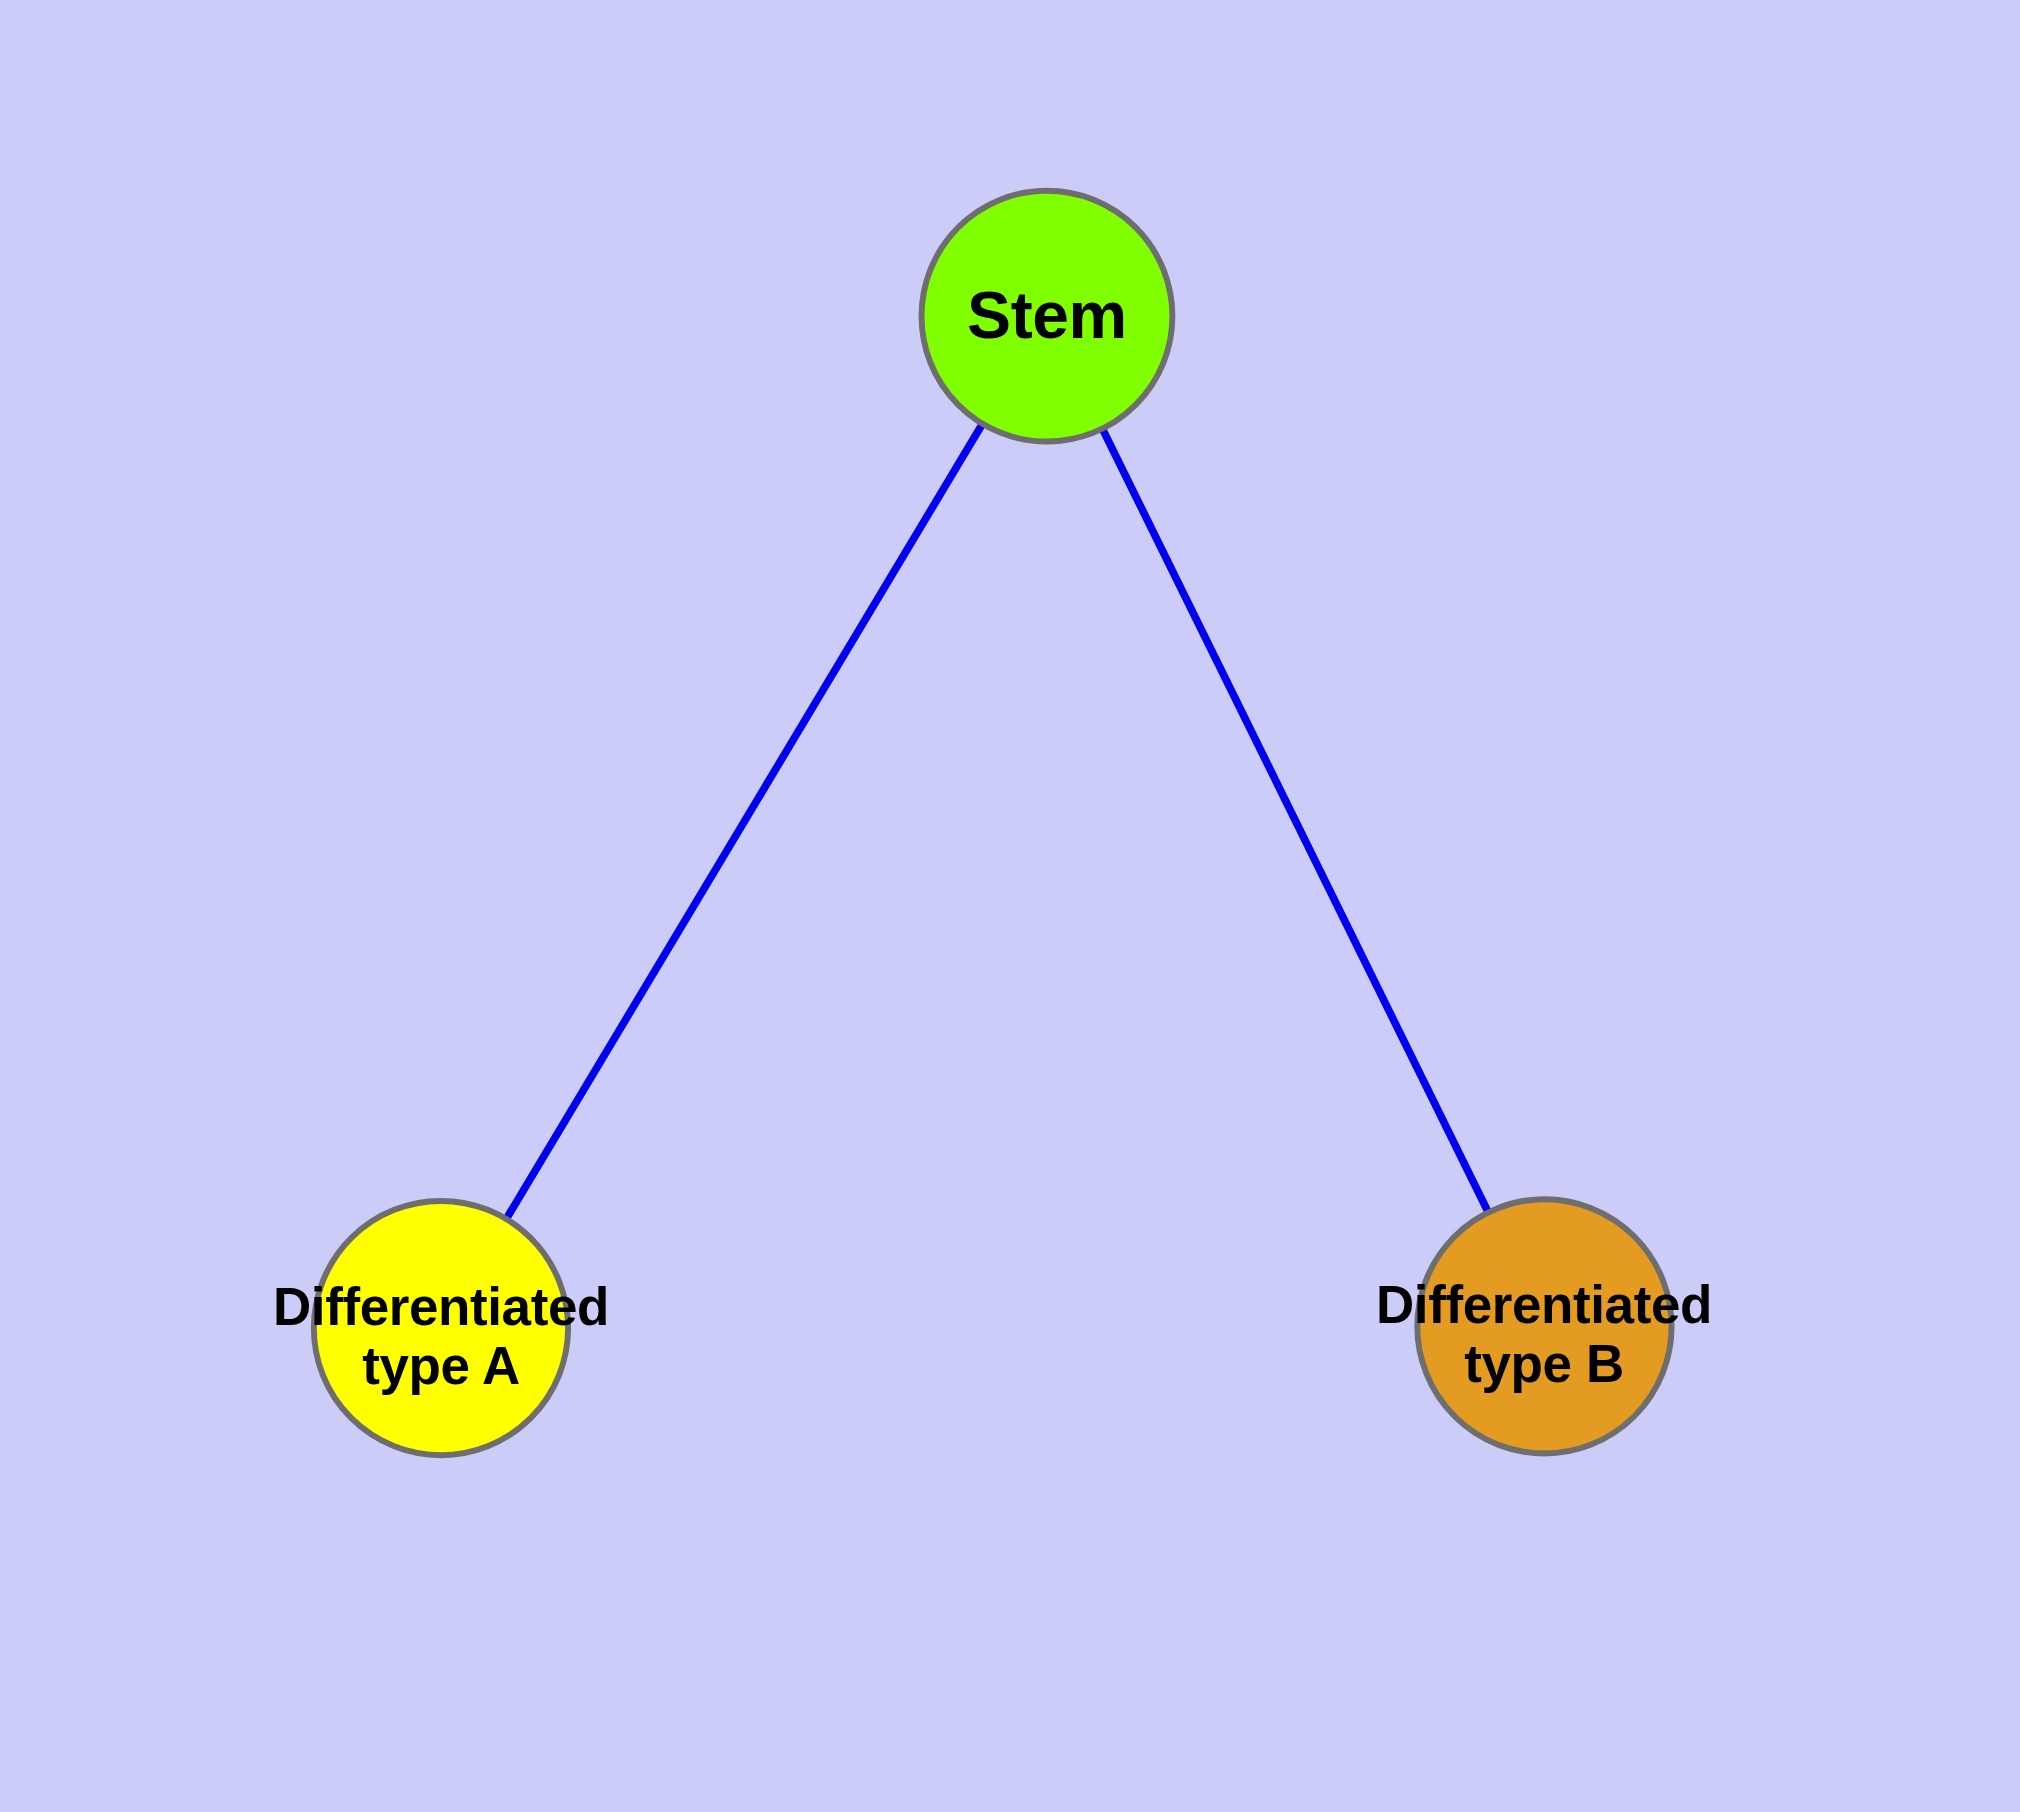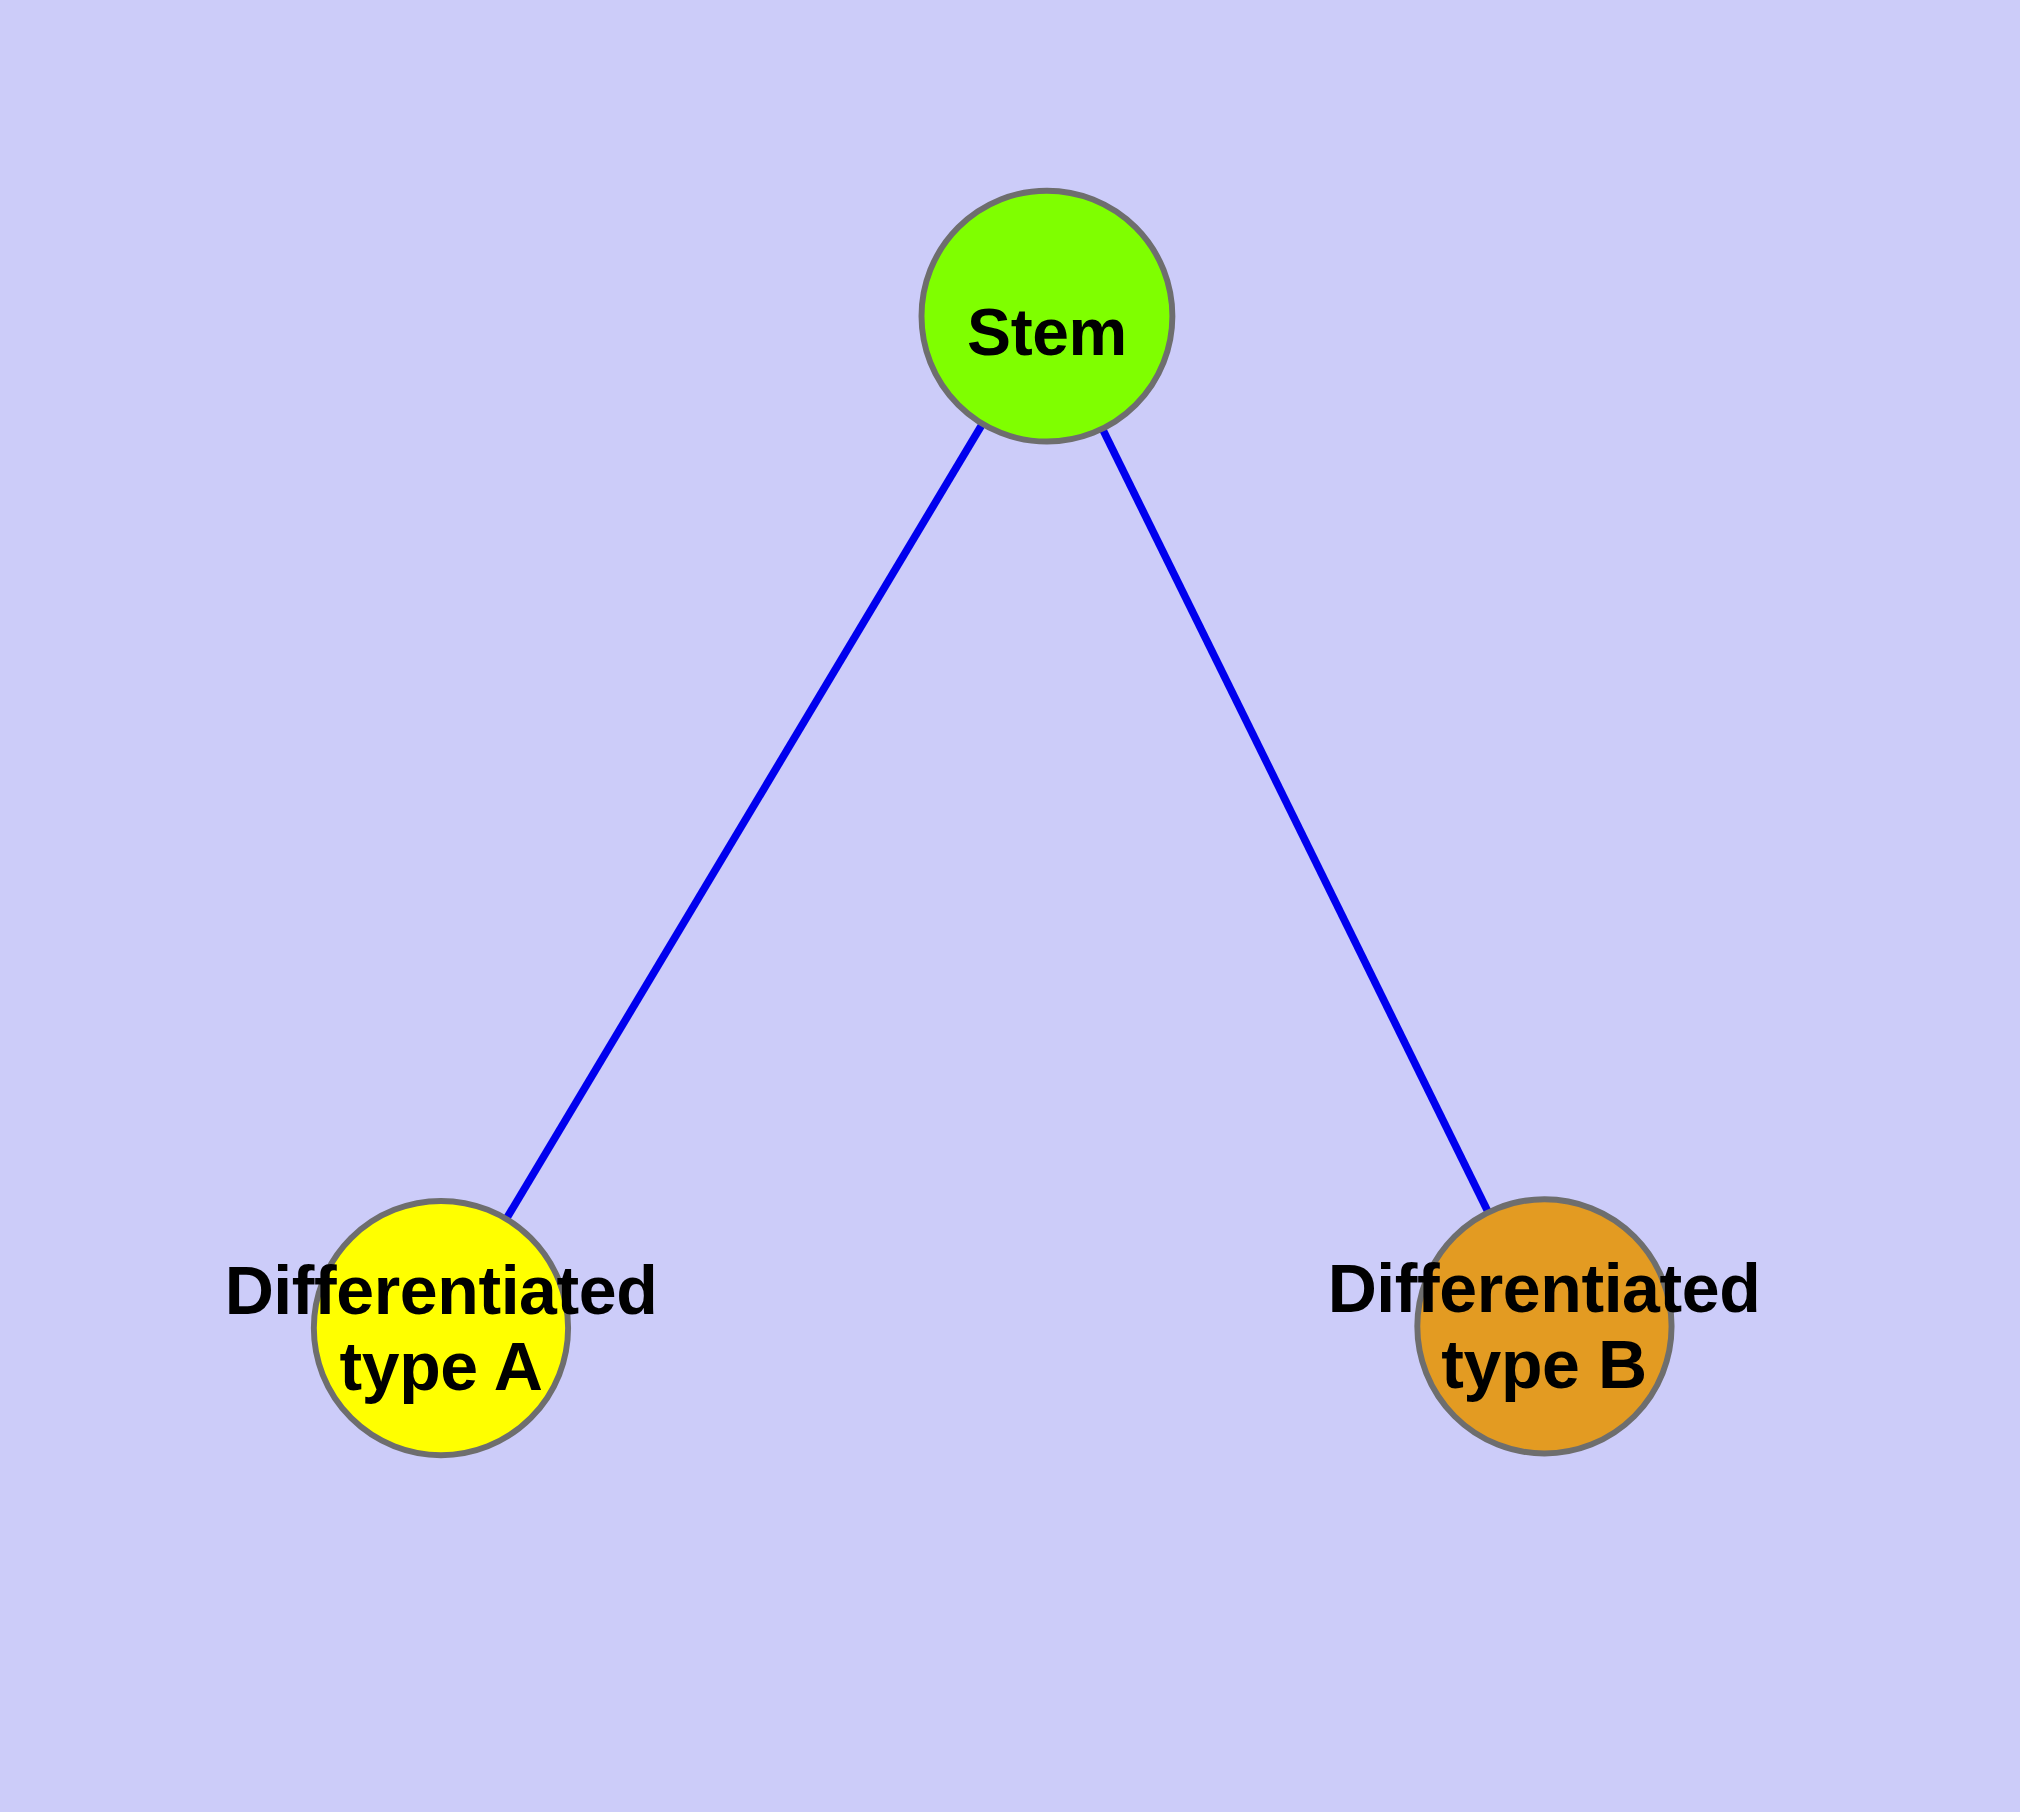--- a/index.html
+++ b/index.html
@@ -33,24 +33,24 @@
     font-family: "Liberation Sans", sans-serif;
     text-align: center;
     white-space: pre;
     line-height: 1.12;
     letter-spacing: -0.4px;
     pointer-events: none;
     user-select: none;
   }
   .node-label.root {
     font-size: 66px;
-    margin-top: 17px;
   }
   .node-label.leaf {
-    font-size: 68px;
+    font-size: 53px;
+    margin-top: 8px;
   }
 </style>
 </head>
 <body style="background: rgb(204, 204, 249);">
 
 <div id="stage" style="width: 2021px; height: 1812px; background: rgb(204, 204, 249);">
 
   <svg id="graph-canvas" viewBox="0 0 2384 2138" xmlns="http://www.w3.org/2000/svg">
     <g id="edge-layer">
         <line x1="1235" y1="373" x2="520" y2="1567" stroke="#0000ee" stroke-width="9" stroke-linecap="butt"></line>

